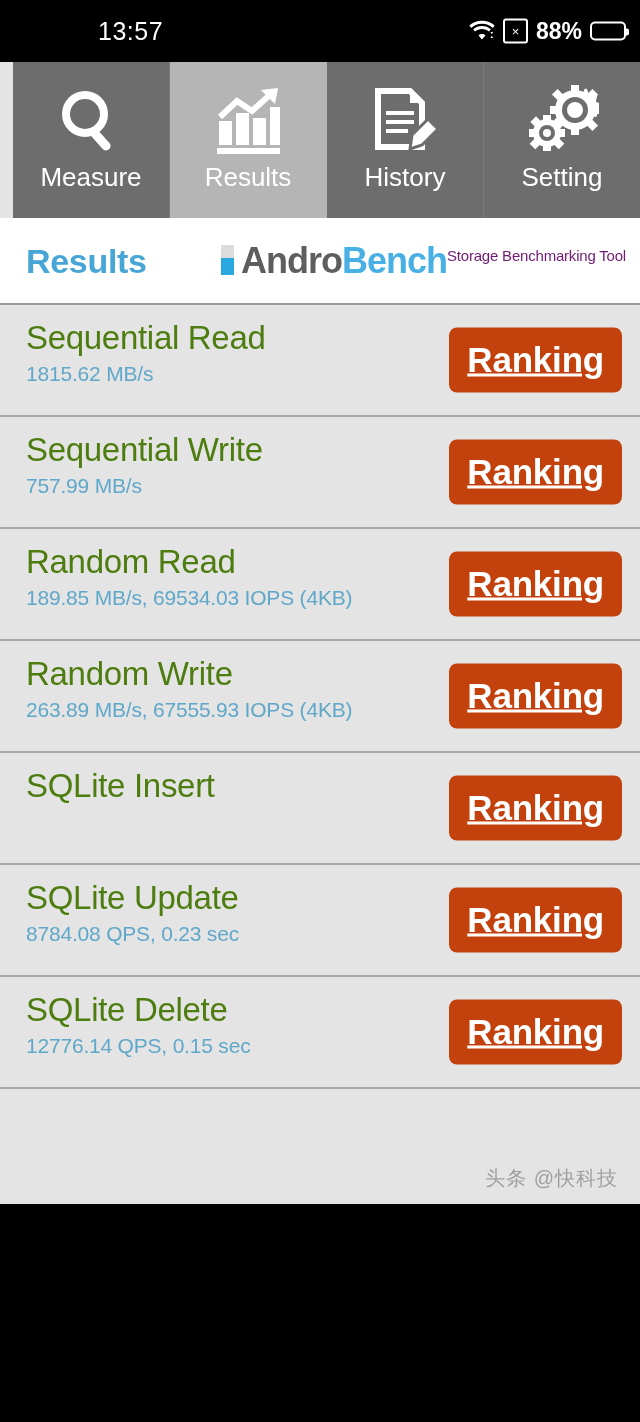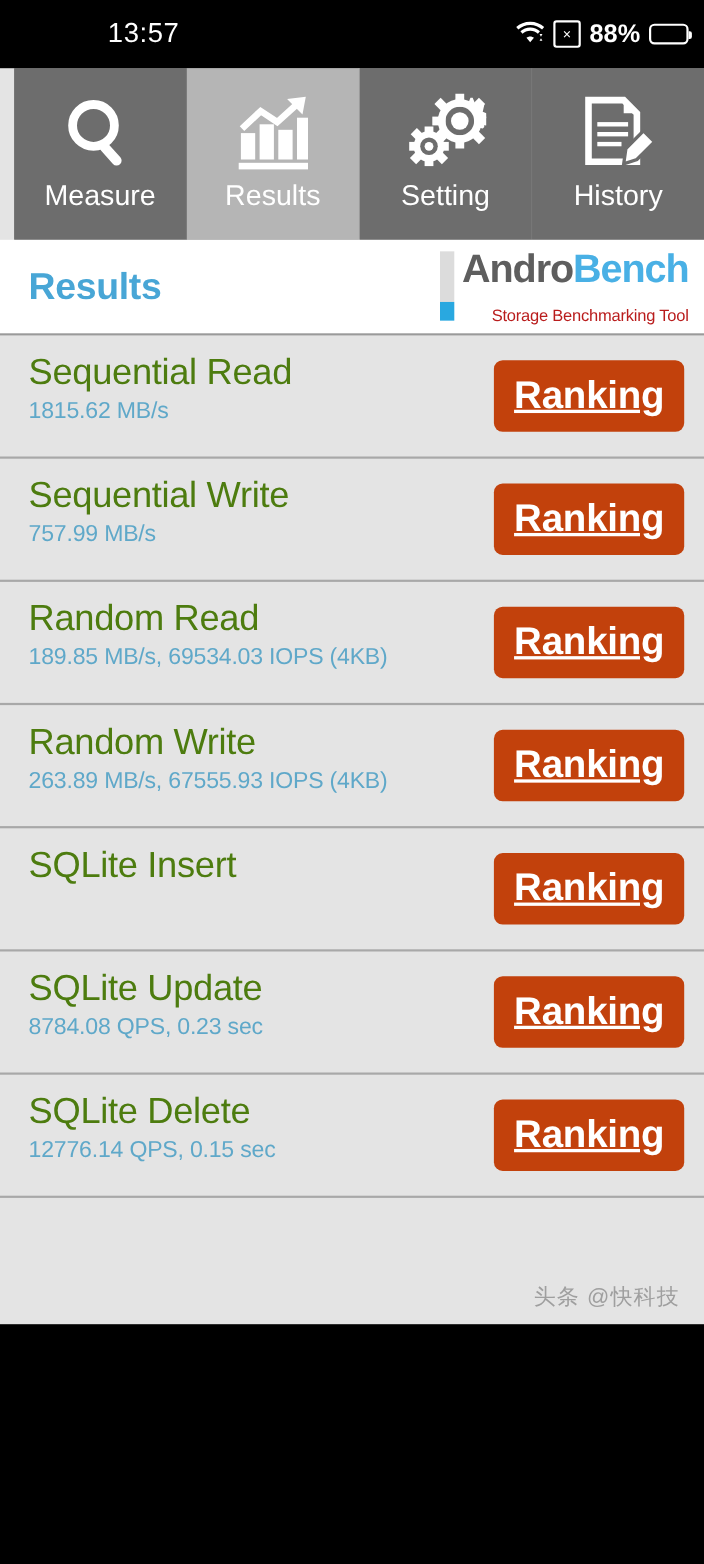--- a/index.html
+++ b/index.html
@@ -153,35 +153,35 @@
   }
   .logo-bar {
     width: 13px;
     display: flex;
     flex-direction: column;
     margin-top: 2px;
     margin-bottom: 4px;
   }
   .logo-bar-top { flex: 1 1 auto; background: #dcdcdc; }
   .logo-bar-bot { height: 17px; background: #29a8e0; }
-  .logo-text { display: flex; flex-direction: column; justify-content: flex-end; }
+  .logo-text { display: flex; flex-direction: row; justify-content: flex-end; }
   .logo-word {
     font-size: 36px;
     font-weight: bold;
     line-height: 1;
     letter-spacing: -1px;
     white-space: nowrap;
   }
   .logo-andro { color: #5e5e5e; }
   .logo-bench { color: #49b0e5; }
   .logo-sub {
     font-size: 15px;
-    color: #b91c1c;
+    color: #701a75;
     text-align: right;
-    margin-top: 16px;
+    margin-top: 4px;
     letter-spacing: -0.2px;
     white-space: nowrap;
   }
 
   
   .list {
     background: #e4e4e4;
   }
   .row {
     position: relative;
@@ -281,20 +281,34 @@
           <rect x="8" y="36" width="13" height="24" fill="#fff"></rect>
           <rect x="25" y="28" width="13" height="32" fill="#fff"></rect>
           <rect x="42" y="33" width="13" height="27" fill="#fff"></rect>
           <rect x="59" y="22" width="10" height="38" fill="#fff"></rect>
           <rect x="6" y="63" width="63" height="6" fill="#fff"></rect>
           <path d="M9 32 L26 16 L41 26 L62 7" fill="none" stroke="#fff" stroke-width="6"></path>
           <path d="M50 5 L67 3 L64 19 Z" fill="#fff"></path>
         </svg>
       </div>
       <div class="tab-label">Results</div>
+    </div>
+
+    <div class="tab">
+      <div class="tab-icon">
+        <svg width="74" height="74" viewBox="0 0 74 74">
+          <path d="M10 6 h32 l12 12 v44 h-44 z" fill="none" stroke="#fff" stroke-width="6"></path>
+          <path d="M42 6 v12 h12" fill="#fff"></path>
+          <rect x="18" y="26" width="28" height="4" fill="#fff"></rect>
+          <rect x="18" y="35" width="28" height="4" fill="#fff"></rect>
+          <rect x="18" y="44" width="22" height="4" fill="#fff"></rect>
+          <path d="M44 50 L60 34 L70 44 L54 60 L42 64 Z" fill="#fff" stroke="#6d6d6d" stroke-width="3"></path>
+        </svg>
+      </div>
+      <div class="tab-label">History</div>
     </div>
 
     <div class="tab">
       <div class="tab-icon">
         <svg width="74" height="74" viewBox="0 0 74 74">
           <g fill="#fff">
             <path d="M49 6 l4.5 1 1.8 -4.4 h1.4 l1.8 4.4 4.5 -1 1 1 -1 4.5 4.4 1.8 v1.4 l-4.4 1.8 1 4.5 -1 1 -4.5 -1 -1.8 4.4 h-1.4 l-1.8 -4.4 -4.5 1 -1 -1 1 -4.5 -4.4 -1.8 v-1.4 l4.4 -1.8 -1 -4.5z" transform="translate(-6,0) scale(1.45) translate(-10,0)"></path>
           </g>
           <circle cx="50" cy="25" r="20" fill="#fff"></circle>
           <circle cx="50" cy="25" r="13" fill="#6d6d6d"></circle>
@@ -320,34 +334,20 @@
             <rect x="7" y="33" width="8" height="9" transform="rotate(-45 11 37)"></rect>
             <rect x="29" y="54" width="8" height="9" transform="rotate(-45 33 58)"></rect>
             <rect x="29" y="33" width="8" height="9" transform="rotate(45 33 37)"></rect>
             <rect x="7" y="54" width="8" height="9" transform="rotate(45 11 58)"></rect>
           </g>
         </svg>
       </div>
       <div class="tab-label">Setting</div>
     </div>
 
-    <div class="tab">
-      <div class="tab-icon">
-        <svg width="74" height="74" viewBox="0 0 74 74">
-          <path d="M10 6 h32 l12 12 v44 h-44 z" fill="none" stroke="#fff" stroke-width="6"></path>
-          <path d="M42 6 v12 h12" fill="#fff"></path>
-          <rect x="18" y="26" width="28" height="4" fill="#fff"></rect>
-          <rect x="18" y="35" width="28" height="4" fill="#fff"></rect>
-          <rect x="18" y="44" width="22" height="4" fill="#fff"></rect>
-          <path d="M44 50 L60 34 L70 44 L54 60 L42 64 Z" fill="#fff" stroke="#6d6d6d" stroke-width="3"></path>
-        </svg>
-      </div>
-      <div class="tab-label">History</div>
-    </div>
-
   </div>
 
   <div class="appheader">
     <div class="page-title">Results</div>
     <div class="logo">
       <div class="logo-bar">
         <div class="logo-bar-top"></div>
         <div class="logo-bar-bot"></div>
       </div>
       <div class="logo-text">

